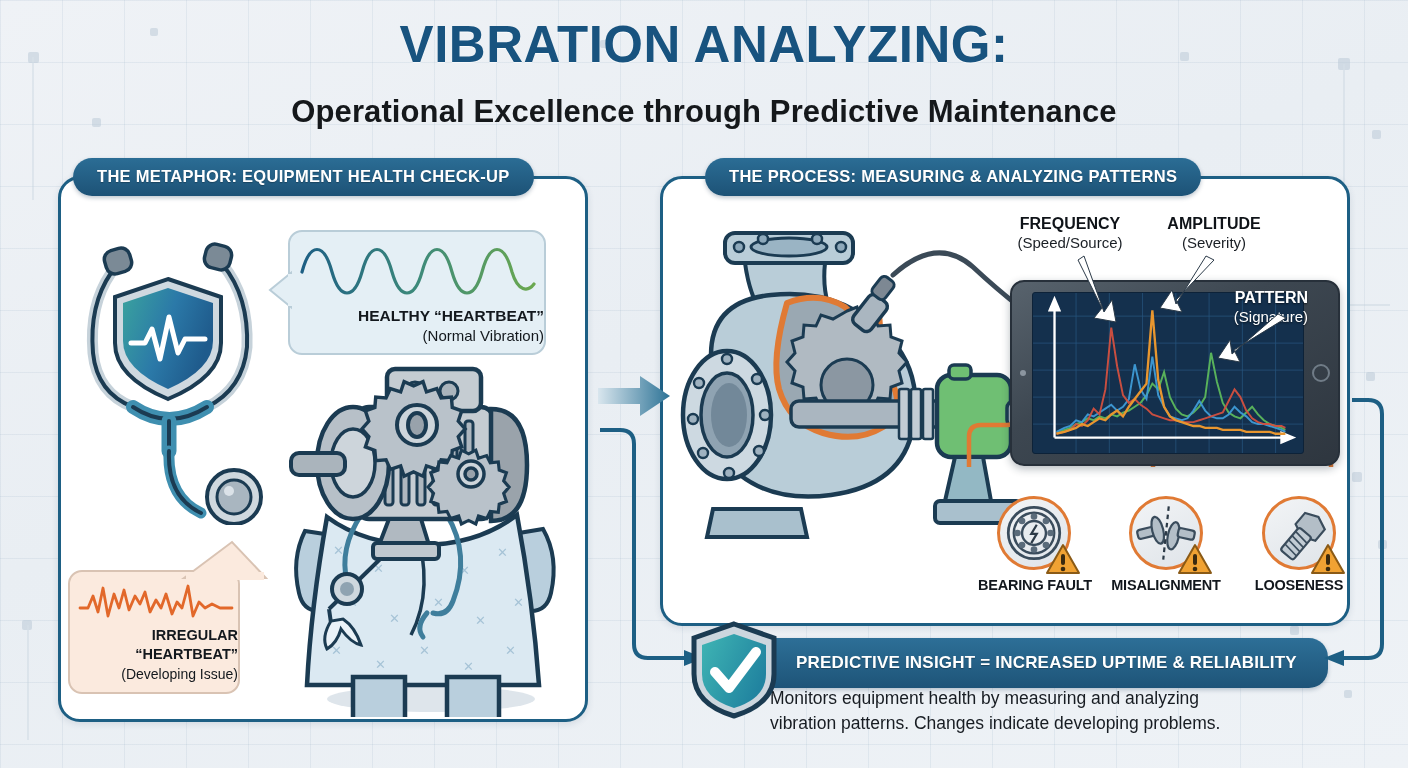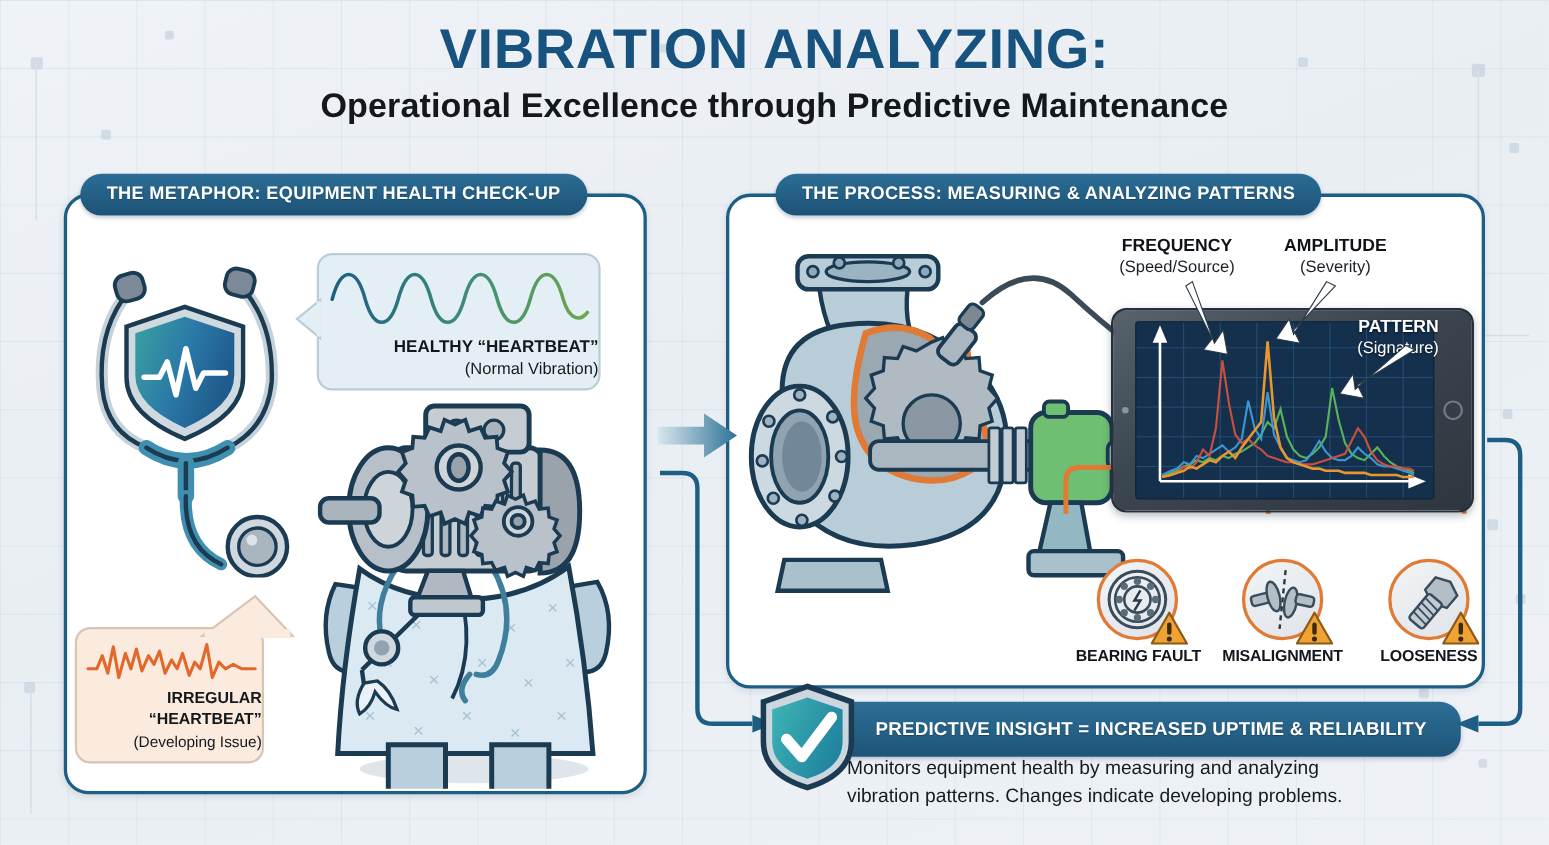--- a/index.html
+++ b/index.html
@@ -23,21 +23,21 @@
 
   
   #header { position:absolute; top:18px; left:0; width:100%; text-align:center; z-index:5; }
   #main-title {
     font-size:51px; font-weight:bold; color:#18537f;
     letter-spacing:.5px; line-height:1.05;
     text-shadow:0 1px 0 rgba(255,255,255,.7);
   }
   #subtitle {
     font-size:31px; font-weight:bold; color:#15181b;
-    margin-top:6px; letter-spacing:.1px;
+    margin-top:22px; letter-spacing:.1px;
   }
 
   
   .panel {
     position:absolute; background:#ffffff;
     border:3px solid #1d5f84; border-radius:22px;
     box-shadow:0 2px 7px rgba(30,60,90,.12);
   }
   #panel-left  { left:58px;  top:176px; width:530px; height:546px; }
   #panel-right { left:660px; top:176px; width:690px; height:450px; }
@@ -98,21 +98,21 @@
   
   .annot { position:absolute; text-align:center; line-height:19px; }
   .annot .t { font-size:16px; font-weight:bold; color:#0f1318; }
   .annot .s { font-size:15px; color:#1a1f25; }
   .annot.on-dark .t, .annot.on-dark .s { color:#ffffff; text-shadow:0 1px 2px rgba(0,0,0,.6); }
   #annot-frequency { left:1000px; top:214px; width:140px; }
   #annot-amplitude { left:1152px; top:214px; width:124px; }
   #annot-pattern   { left:1198px; top:288px; width:110px; z-index:6;text-align:right; }
 
   
-  .fault { position:absolute; top:508px; width:112px; text-align:center; }
+  .fault { position:absolute; top:496px; width:112px; text-align:center; }
   #fault-0 { left:978px; }
   #fault-1 { left:1110px; }
   #fault-2 { left:1243px; }
   .fault-circle {
     width:74px; height:74px; margin:0 auto; border-radius:50%;
     background:linear-gradient(150deg,#f2f4f6,#dfe4e9);
     border:3.5px solid #e07a34; position:relative;
   }
   .fault-label {
     margin-top:7px; font-size:14.5px; font-weight:bold;

